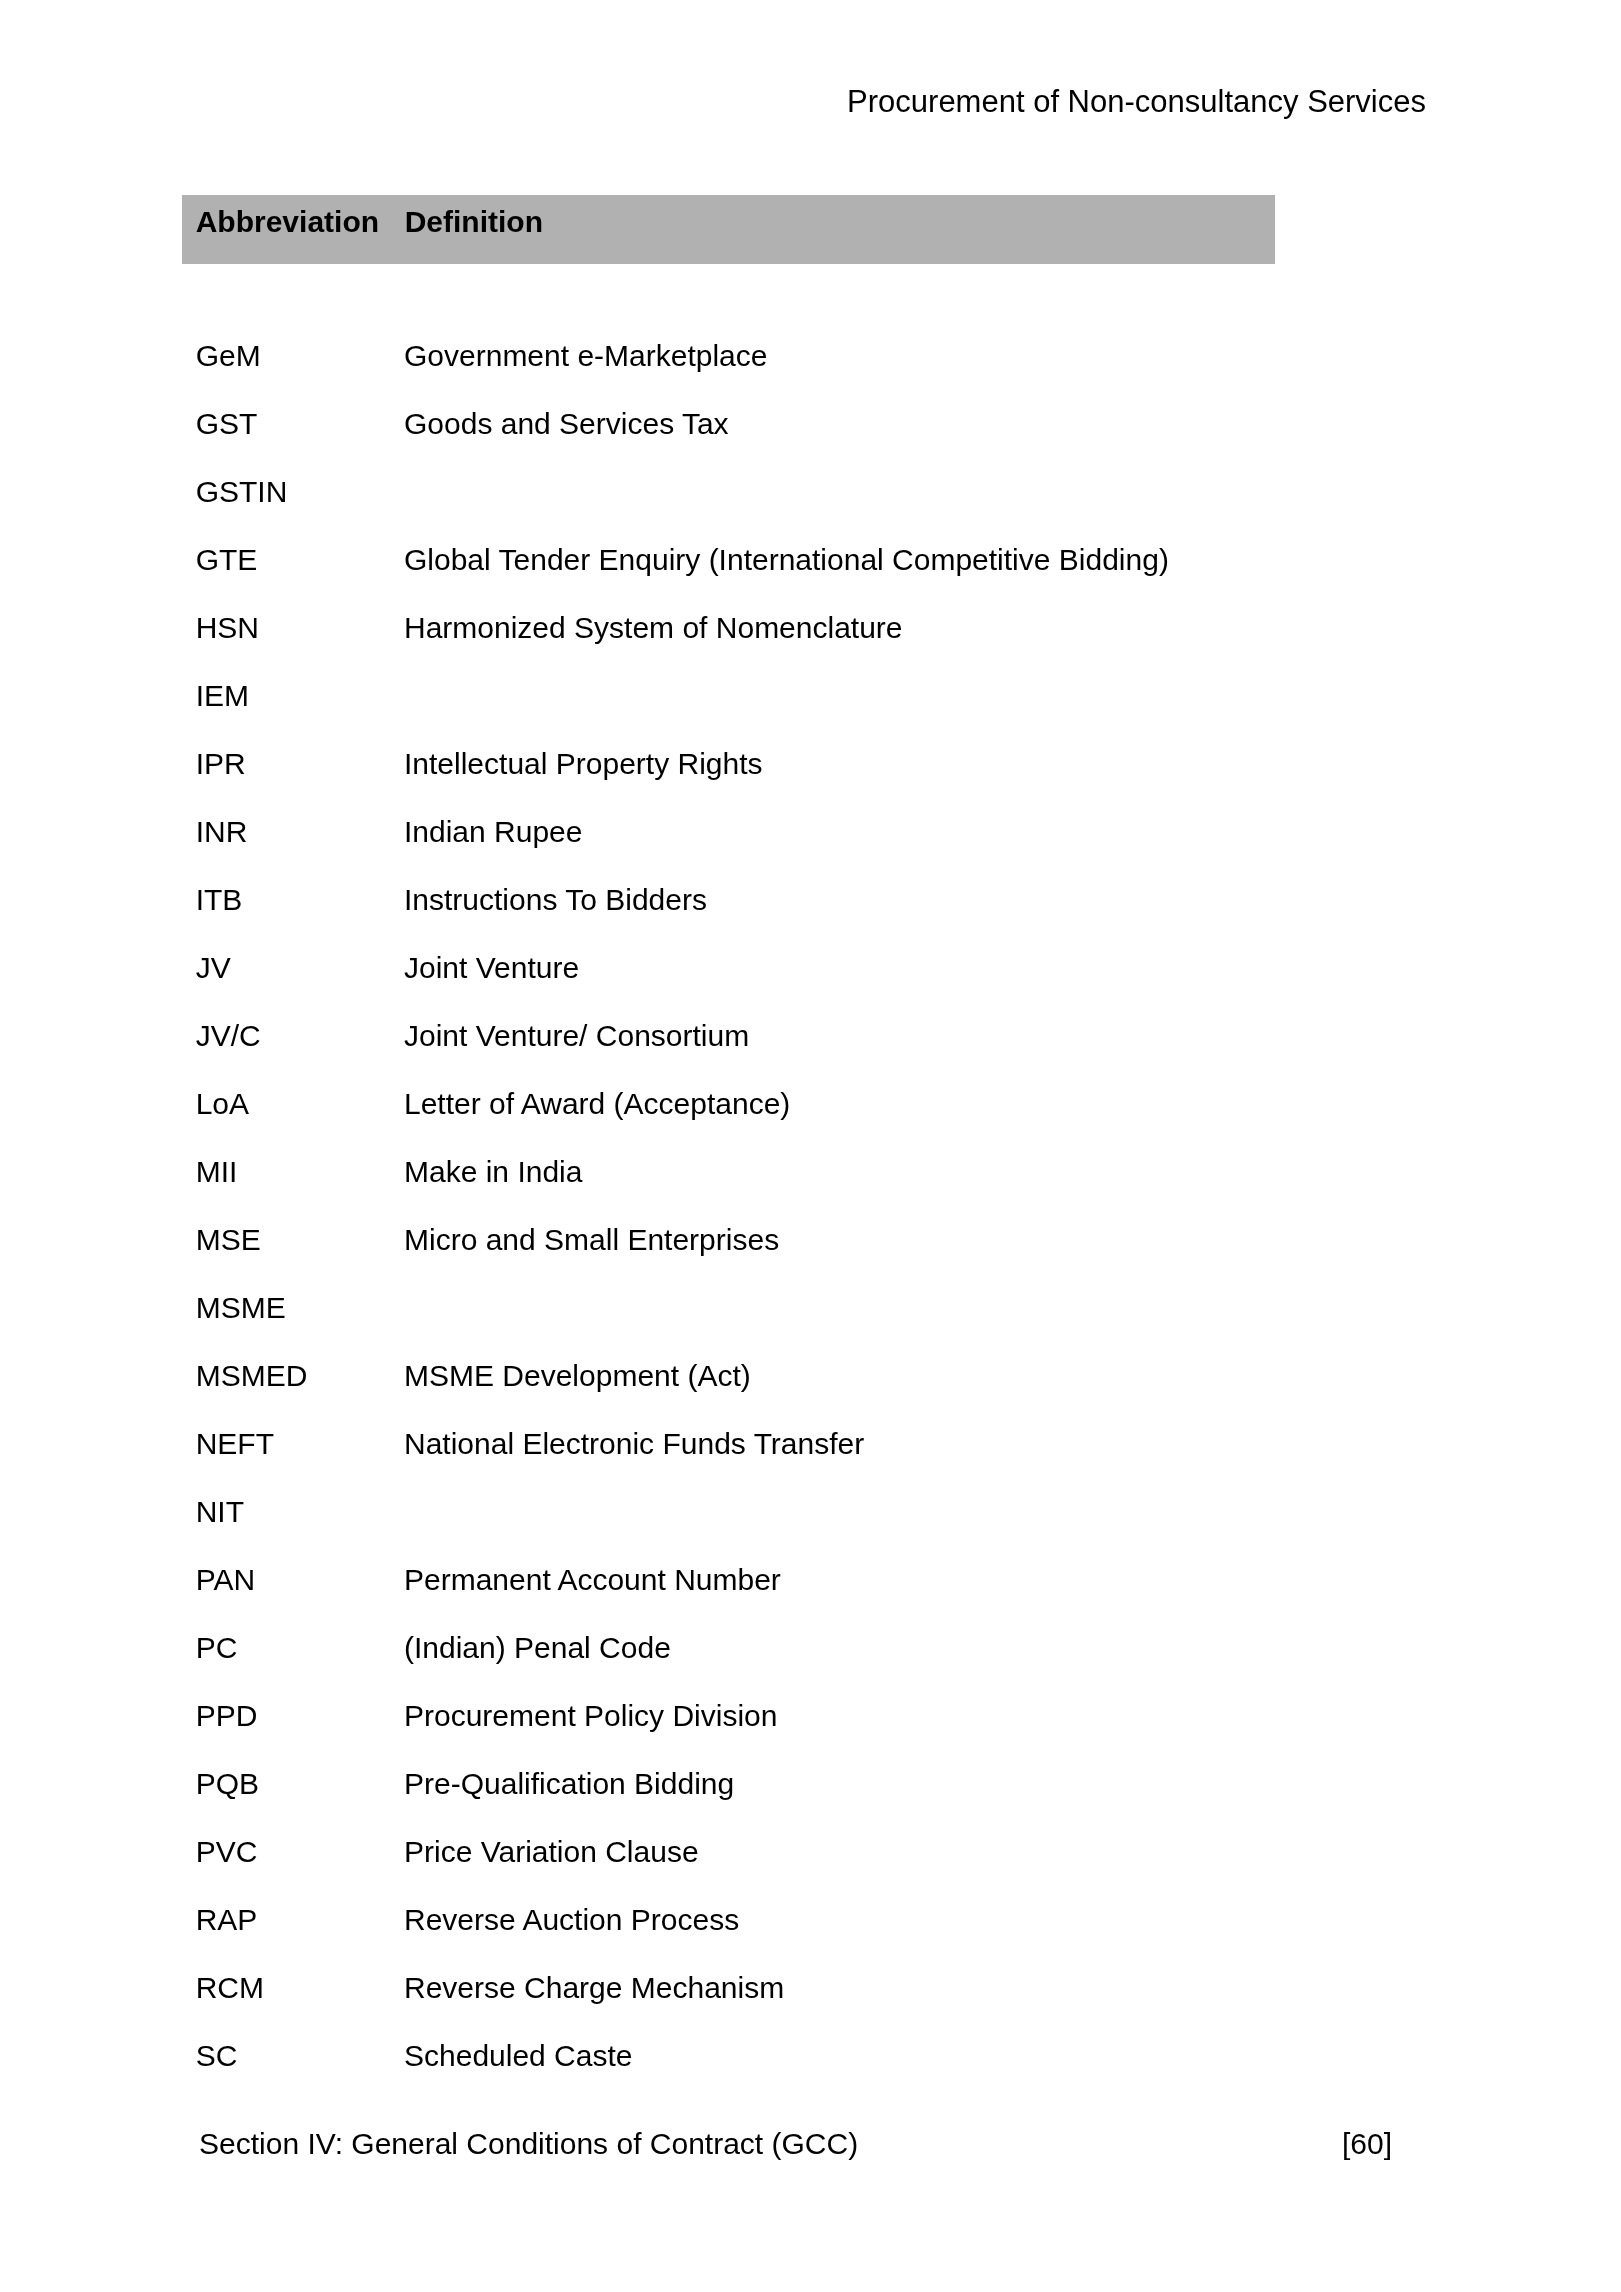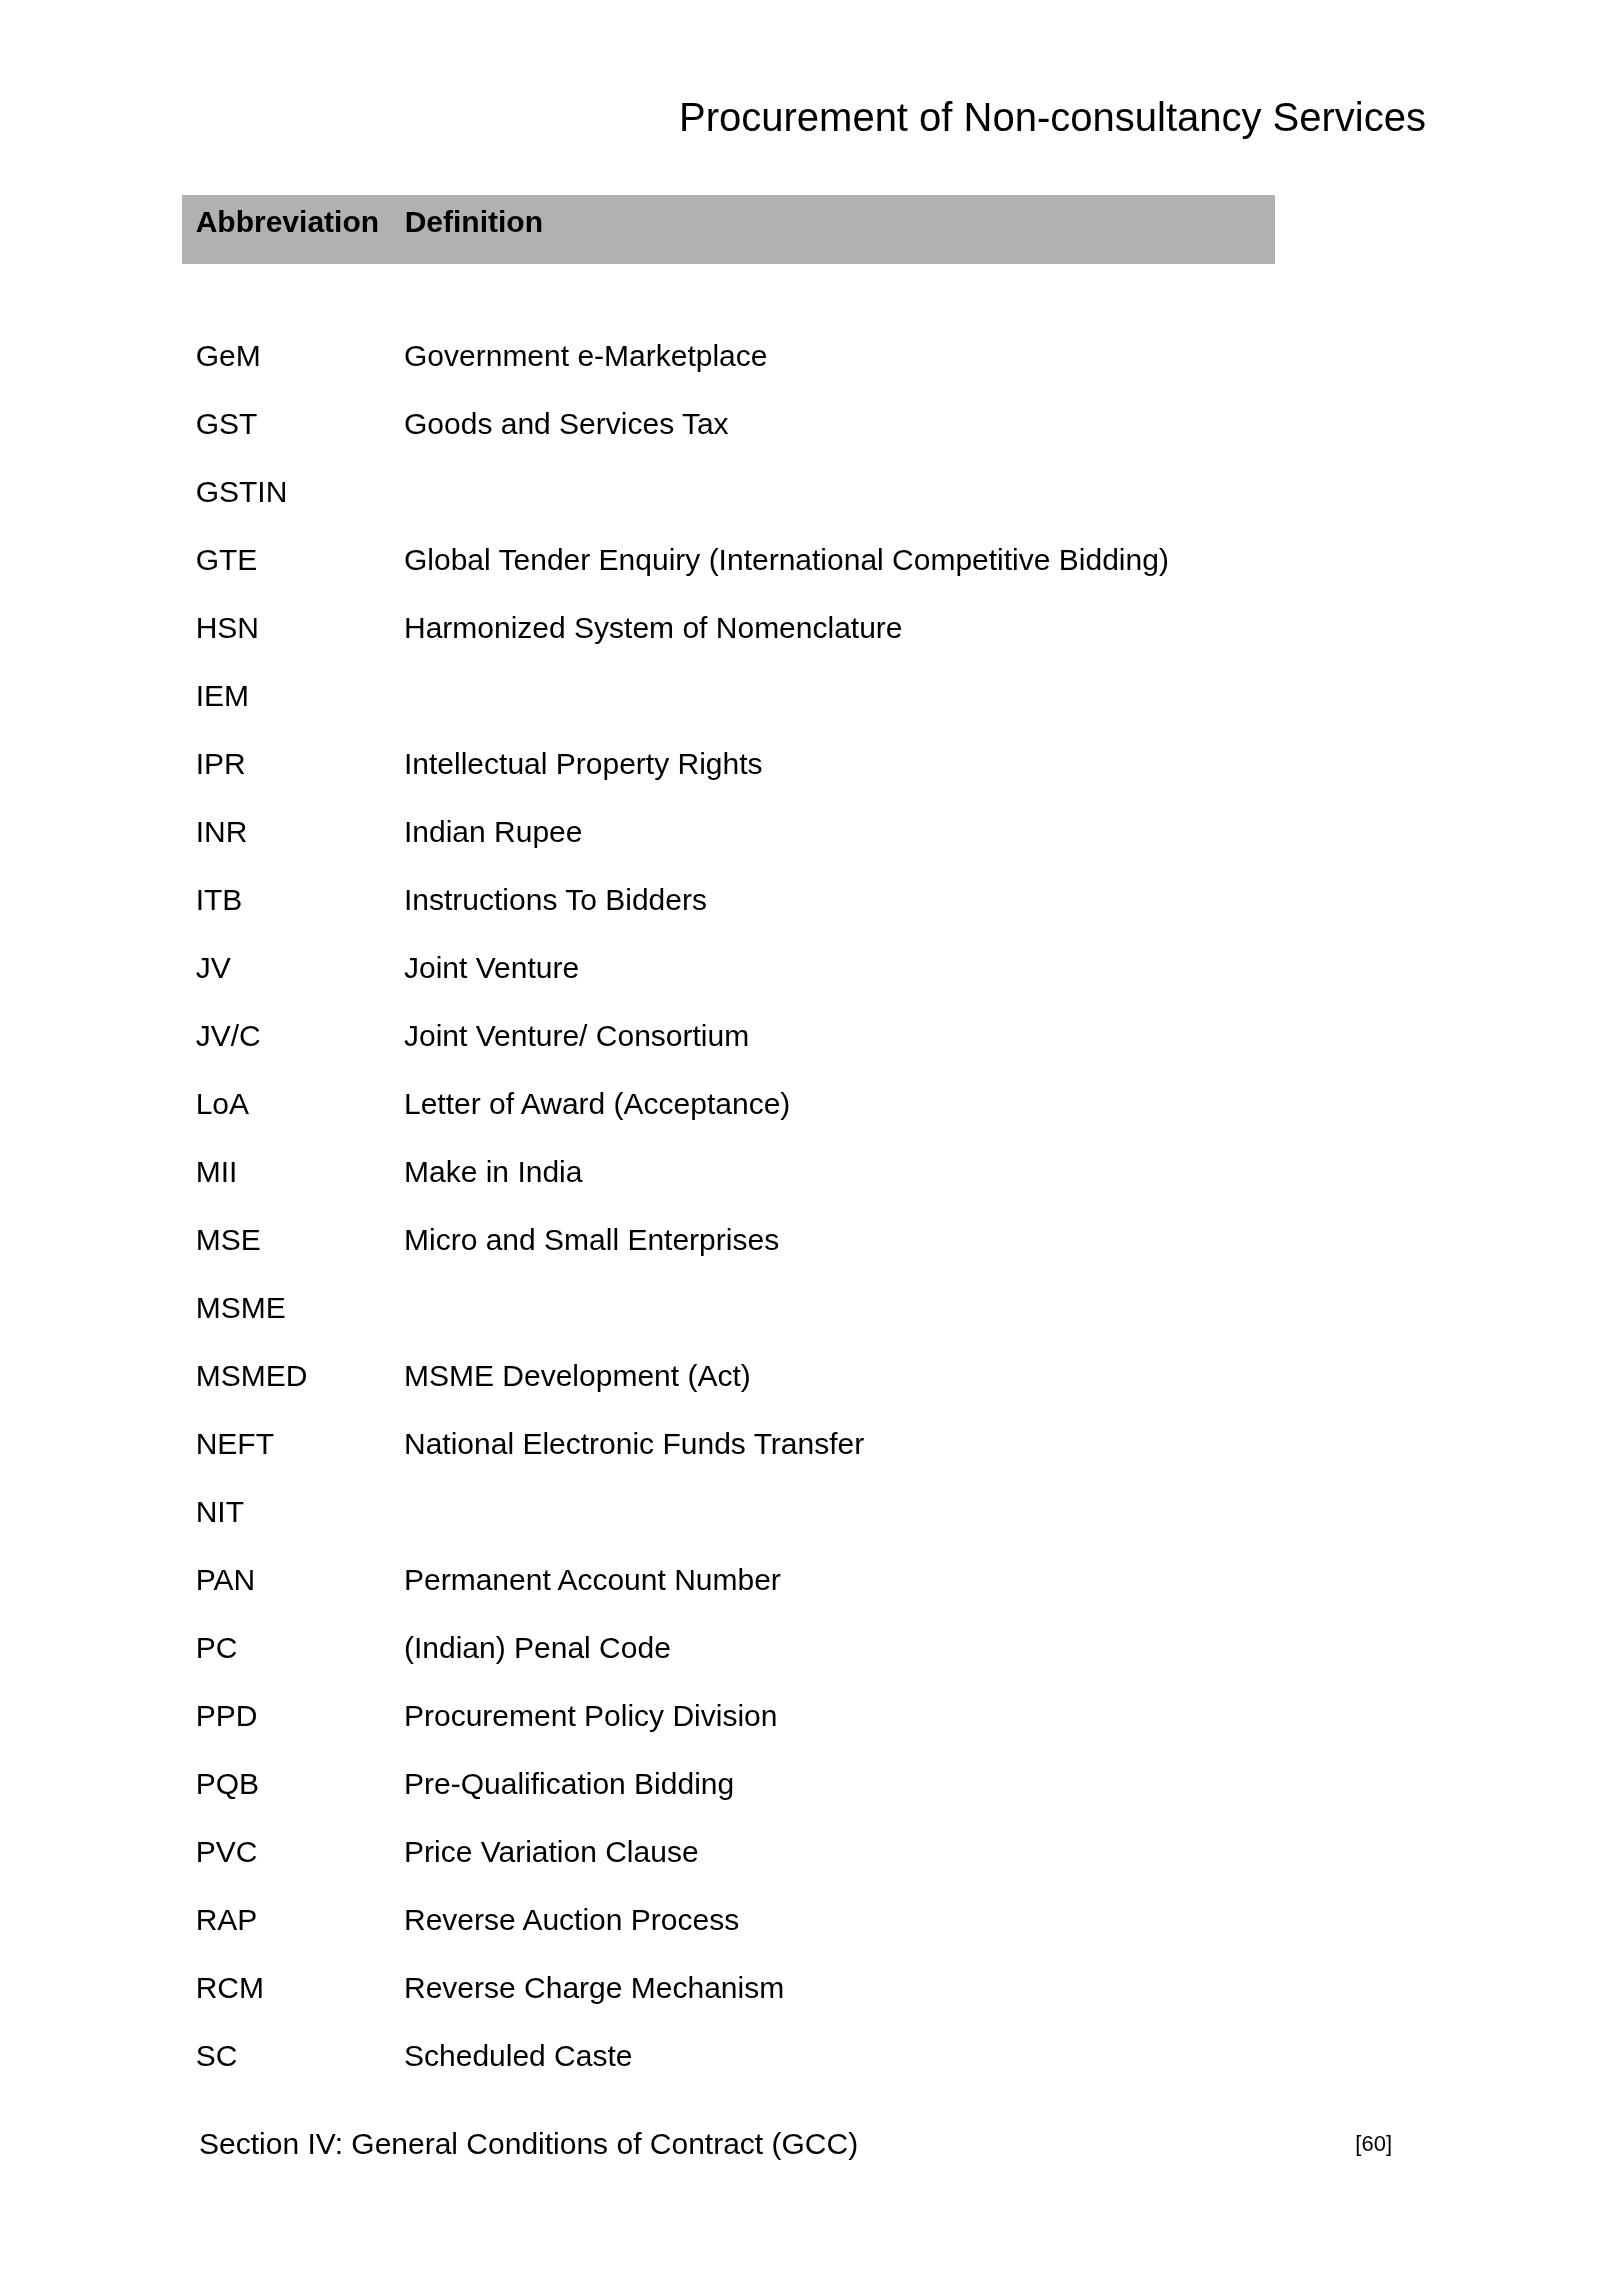--- a/index.html
+++ b/index.html
@@ -11,23 +11,23 @@
     position: relative;
     width: 1621px;
     height: 2293px;
     background: #ffffff;
     color: #000000;
     font-family: "Liberation Sans", sans-serif;
     overflow: hidden;
   }
   .header-right {
     position: absolute;
-    top: 99px;
+    top: 83px;
     right: 195px;
-    font-size: 40px;
+    font-size: 31px;
     line-height: 37px;
     white-space: nowrap;
   }
   .table-header-bar {
     position: absolute;
     left: 182px;
     top: 195px;
     width: 1093px;
     height: 69px;
     box-sizing: border-box;
@@ -77,21 +77,21 @@
     left: 199px;
     top: 2125px;
     font-size: 30px;
     line-height: 37px;
     white-space: nowrap;
   }
   .footer-page {
     position: absolute;
     top: 2125px;
     right: 229px;
-    font-size: 22px;
+    font-size: 30px;
     line-height: 37px;
     white-space: nowrap;
   }
 </style>
 </head>
 <body>
 
 <div class="page">
 
   <div class="header-right">Procurement of Non-consultancy Services</div>

